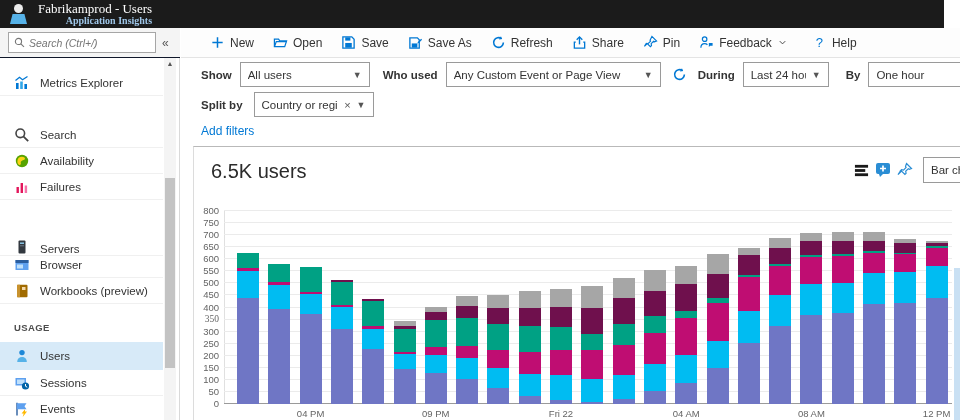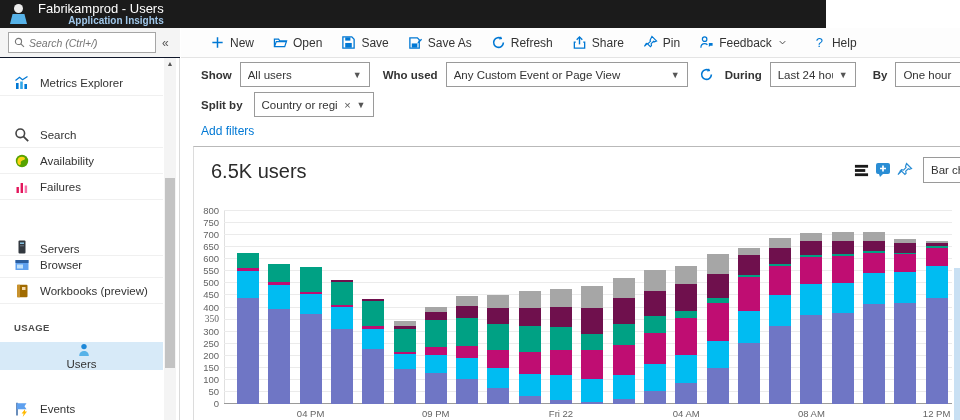--- a/index.html
+++ b/index.html
@@ -1,21 +1,21 @@
 <!DOCTYPE html>
 <html><head>
 <meta charset="utf-8">
 <style>
   * { margin:0; padding:0; box-sizing:border-box; }
   html,body { width:960px; height:420px; overflow:hidden; background:#fff;
               font-family:"Liberation Sans", sans-serif; color:#323130; }
 
   
-  .topbar { position:absolute; left:0; top:0; width:826px; height:28px; background:#1b1b1b;
-            display:flex; align-items:center; z-index:30; }
+  .topbar { position:absolute; left:0; top:0; width:944px; height:28px; background:#1b1b1b;
+            display:flex; align-items:center; z-index:30;font-family:Liberation Serif, serif; }
   .topbar .appicon { width:18px; height:20px; margin:0 10px 0 10px; position:relative; }
   .topbar .appicon .head { position:absolute; left:4px; top:0; width:9px; height:9px; border-radius:50%; background:#ececec; }
   .topbar .appicon .body { position:absolute; left:0; top:10px; width:17px; height:10px; background:#56b2e8;
                            clip-path:polygon(15% 0,85% 0,100% 100%,0 100%); }
   .topbar .titles { display:flex; flex-direction:column; line-height:1.05; }
   .topbar .t1 { color:#ffffff; font-size:13px; }
   .topbar .t2 { color:#9fc6e8; font-size:10px; font-weight:bold;text-align:right; }
 
   
   .sidebar { position:absolute; left:0; top:28px; width:180px; bottom:0; background:#fff;
@@ -156,26 +156,35 @@
       </div>
       <div class="mitem" style="top: 220px; height: 26px;">
         <span class="ic"><svg width="16" height="16" viewBox="0 0 16 16">
             <rect x="3" y="1.8" width="10.5" height="12.4" rx="1" fill="#a16b00"></rect>
             <rect x="3" y="1.8" width="3" height="12.4" fill="#c8922e"></rect>
             <rect x="8" y="4" width="3.5" height="3" fill="#f5d9a8"></rect>
           </svg></span>
         <span class="lb">Workbooks (preview)</span>
       </div>
       <div class="usage-label" style="top: 264px;">USAGE</div>
-      <div class="mitem sel" style="top: 284px; height: 28px; flex-direction: column;">
+      <div class="mitem sel" style="top: 284px; height: 28px;">
         <span class="ic"><svg width="16" height="16" viewBox="0 0 16 16">
             <circle cx="8" cy="4.6" r="2.7" fill="#1d88d8"></circle>
             <path d="M3.2 14c0-3.2 2.1-5 4.8-5s4.8 1.8 4.8 5z" fill="#56b2e8"></path>
           </svg></span>
         <span class="lb">Users</span>
+      </div>
+      <div class="mitem" style="top: 312px; height: 26px;">
+        <span class="ic"><svg width="16" height="16" viewBox="0 0 16 16">
+            <rect x="1.5" y="3" width="10.5" height="7.5" fill="#5ea0ef"></rect>
+            <rect x="3" y="4.5" width="7.5" height="4.5" fill="#bfe0fb"></rect>
+            <circle cx="11.5" cy="11" r="3.6" fill="#0063a6"></circle>
+            <path d="M11.5 9v2.2l1.7 1" stroke="#fff" stroke-width="1" fill="none"></path>
+          </svg></span>
+        <span class="lb">Sessions</span>
       </div>
       <div class="mitem" style="top: 338px; height: 26px;">
         <span class="ic"><svg width="16" height="16" viewBox="0 0 16 16">
             <path d="M3 1.8v12.7" stroke="#2a5d9e" stroke-width="1.4"></path>
             <path d="M3 2.2h9.5l-2 3 2 3H3z" fill="#5ea0ef"></path>
             <path d="M11 8.2l-3.4 4.4h2.1l-1 3.4 4.3-5.4h-2z" fill="#ffb900"></path>
           </svg></span>
         <span class="lb">Events</span>
       </div>
     </div>
@@ -256,21 +265,21 @@
   </div>
 
 <div class="filters">
   <div class="frow" style="left:20px; top:4px;">
     <span class="flabel">Show</span>
     <div class="dd" style="width:130px; margin-left:8px;">
       <span class="val">All users</span>
       <span class="caret">▼</span>
     </div>
     <span class="flabel" style="margin-left:13px;">Who used</span>
-    <div class="dd" style="width:242px; margin-left:8px;">
+    <div class="dd" style="width:215px; margin-left:8px;">
       <span class="val">Any Custom Event or Page View</span>
       <span class="caret">▼</span>
     </div>
     <span style="margin-left:11px; display:inline-flex;">
       <svg width="15" height="15" viewBox="0 0 16 16">
         <path d="M13.2 8a5.2 5.2 0 1 1-1.9-4" fill="none" stroke="#0078d4" stroke-width="1.7"></path>
         <path d="M10.6 1.2l1.2 3.1-3.3.4z" fill="#0078d4"></path>
       </svg>
     </span>
     <span class="flabel" style="margin-left:11px;">During</span>

